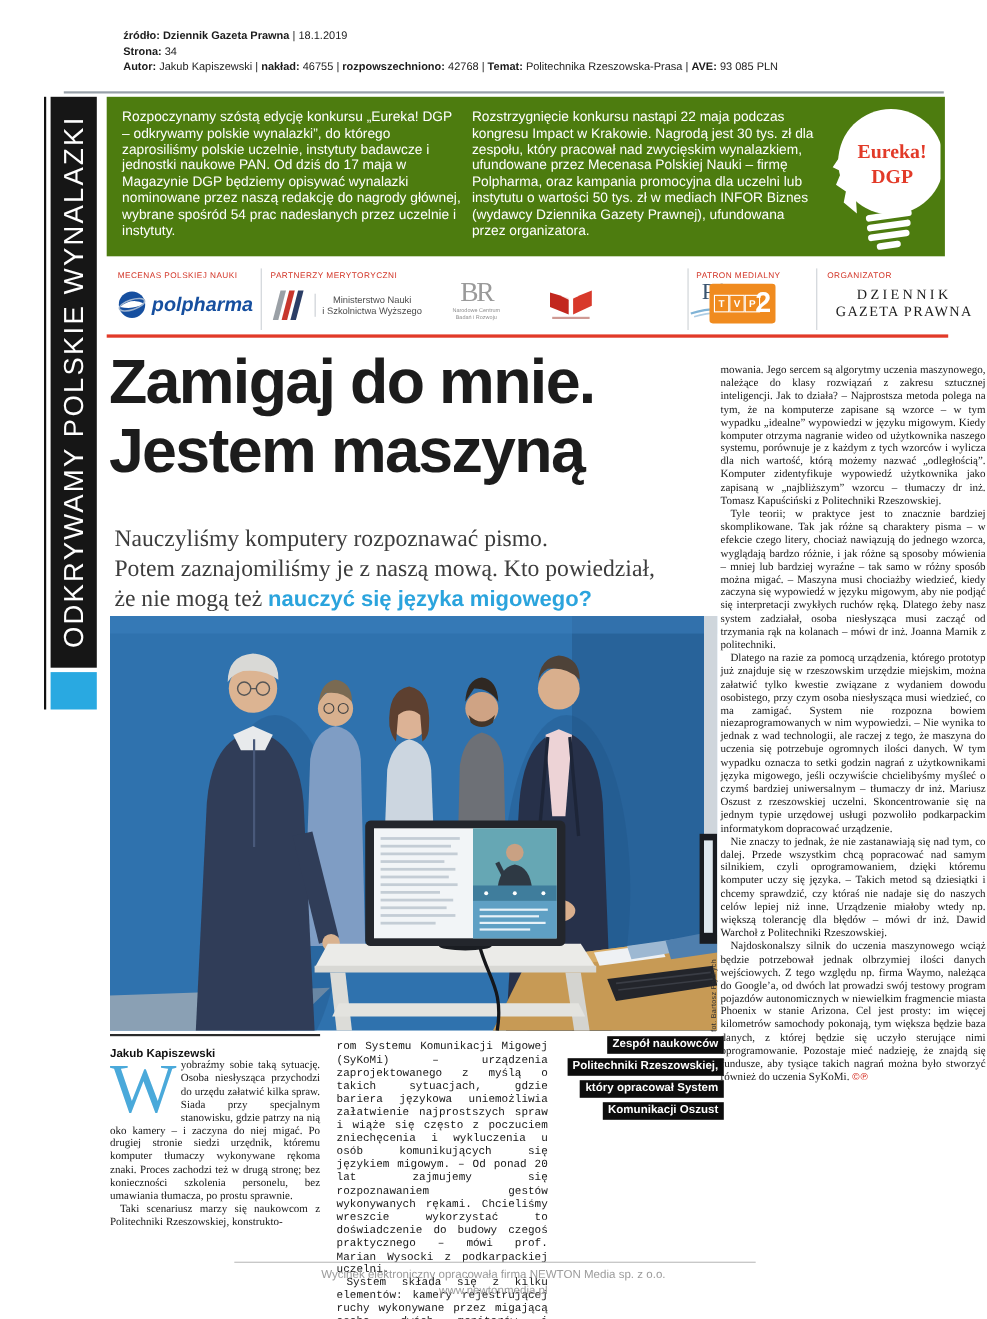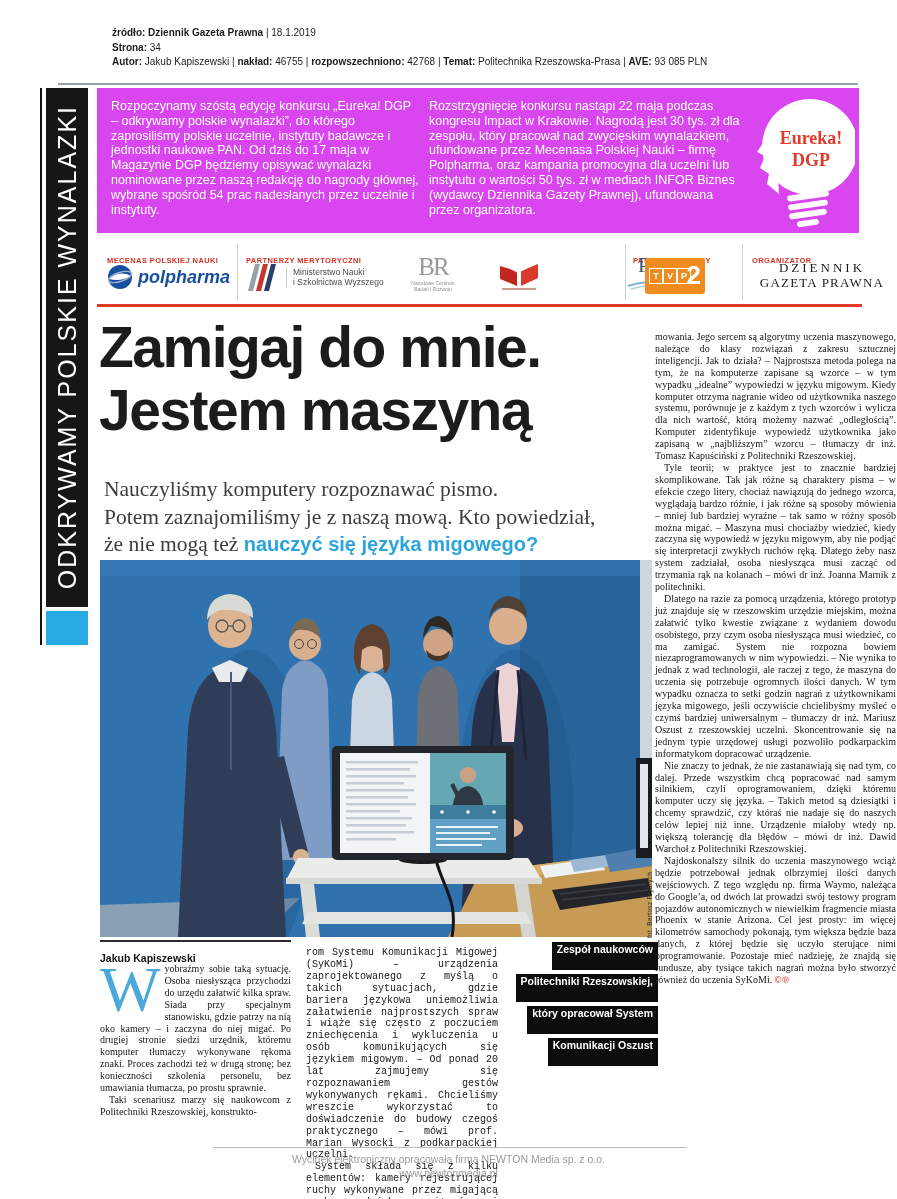--- a/index.html
+++ b/index.html
@@ -14,34 +14,34 @@
 
   
   .edge-line{position:absolute;left:40px;top:88px;width:2px;height:557px;background:#111;}
   .side-bar{position:absolute;left:46px;top:88px;width:42px;height:519px;background:#161616;
             display:flex;align-items:center;justify-content:center;}
   .side-bar span{writing-mode:vertical-rl;transform:rotate(180deg);color:#fff;
             font-size:25px;letter-spacing:2px;white-space:nowrap;}
   .side-square{position:absolute;left:46px;top:611px;width:42px;height:34px;background:#29a9e1;}
 
   
-  .banner{position:absolute;left:97px;top:88px;width:762px;height:145px;background:#d946ef;}
+  .banner{position:absolute;left:97px;top:88px;width:762px;height:145px;background:#4d7c0f;}
   .banner .btxt{position:absolute;top:11px;color:#fff;font-size:12.5px;line-height:14.8px;}
   .banner .b-left{left:14px;width:308px;}
   .banner .b-right{left:332px;width:318px;}
   .eureka{position:absolute;left:658px;top:4px;}
 
   
   .strip{position:absolute;left:97px;top:240px;width:765px;height:62px;}
-  .plabel{position:absolute;top:16px;font-size:7.5px;font-weight:bold;letter-spacing:.4px;color:#d23426;}
+  .plabel{position:absolute;top:6px;font-size:7.5px;font-weight:normal;letter-spacing:.4px;color:#d23426;}
   .vsep{position:absolute;top:4px;width:1px;height:56px;background:#cdd2d6;}
   .polpharma{position:absolute;left:10px;top:24px;display:flex;align-items:center;}
   .polpharma .word{font-style:italic;font-weight:bold;font-size:18px;color:#164f9f;margin-left:5px;}
   .ministry{position:absolute;left:149px;top:22px;display:flex;align-items:center;}
-  .ministry .mtxt{font-size:8.5px;line-height:10.5px;color:#4c4c4c;margin-left:6px;padding-left:6px;border-left:1px solid #c9ced3;}
+  .ministry .mtxt{font-size:8.5px;line-height:10.5px;color:#4c4c4c;margin-left:6px;padding-left:6px;border-left:1px solid #c9ced3;text-align:center;}
   .ncbr{position:absolute;left:300px;top:14px;width:72px;text-align:center;}
   .ncbr .letters{font-family:"Liberation Serif",serif;font-size:25px;color:#9a9a9a;letter-spacing:-2px;line-height:26px;}
   .ncbr .cap{font-size:5px;line-height:6px;color:#8f8f8f;}
   .inst{position:absolute;left:396px;top:20px;width:52px;text-align:center;}
   .pan{position:absolute;left:481px;top:14px;width:58px;text-align:right;margin-left:45px;}
   .pan .letters{font-family:"Liberation Serif",serif;font-size:21px;color:#3a546f;letter-spacing:1px;line-height:22px;}
   .tvp2{position:absolute;left:548px;top:18px;width:60px;height:36px;background:#f08b1f;border-radius:3px;}
   .tvp2 .box{position:absolute;top:10px;width:12px;height:14px;border:1.5px solid #fff;color:#fff;
              font-size:9px;font-weight:bold;text-align:center;line-height:14px;}
   .tvp2 .two{position:absolute;right:4px;top:2px;color:#fff;font-weight:bold;font-size:26px;}
@@ -60,21 +60,21 @@
 
   
   .photo{position:absolute;left:100px;top:560px;width:552px;height:377px;}
   .credit{position:absolute;left:646px;top:848px;height:90px;writing-mode:vertical-rl;
           transform:rotate(180deg);font-size:6.5px;letter-spacing:.3px;color:#2e2e2e;}
 
   
   .caption{position:absolute;left:470px;top:939px;width:188px;text-align:right;}
   .caption div{margin-bottom:1px;}
   .caption span{display:inline-block;background:#0d0d0d;color:#fff;font-weight:bold;
-          font-size:10.5px;line-height:13px;padding:1px 5px 14px;white-space:nowrap;}
+          font-size:10.5px;line-height:13px;padding:1px 5px 2px;white-space:nowrap;}
 
   
   .byline-rule{position:absolute;left:100px;top:940px;width:191px;height:1.5px;background:#2b2b2b;}
   .byline{position:absolute;left:100px;top:952px;font-size:10.5px;font-weight:bold;color:#111;}
   .bodycol{position:absolute;font-family:"Liberation Serif",serif;font-size:10px;line-height:11.9px;
            text-align:justify;color:#161616;}
   .bodycol p{margin:0;}
   .bodycol p.ind{text-indent:9px;}
   .col1{left:100px;top:963px;width:191px;height:172px;}
   .col2{left:306px;top:947px;width:192px;height:188px;font-family:Liberation Mono, monospace;}

